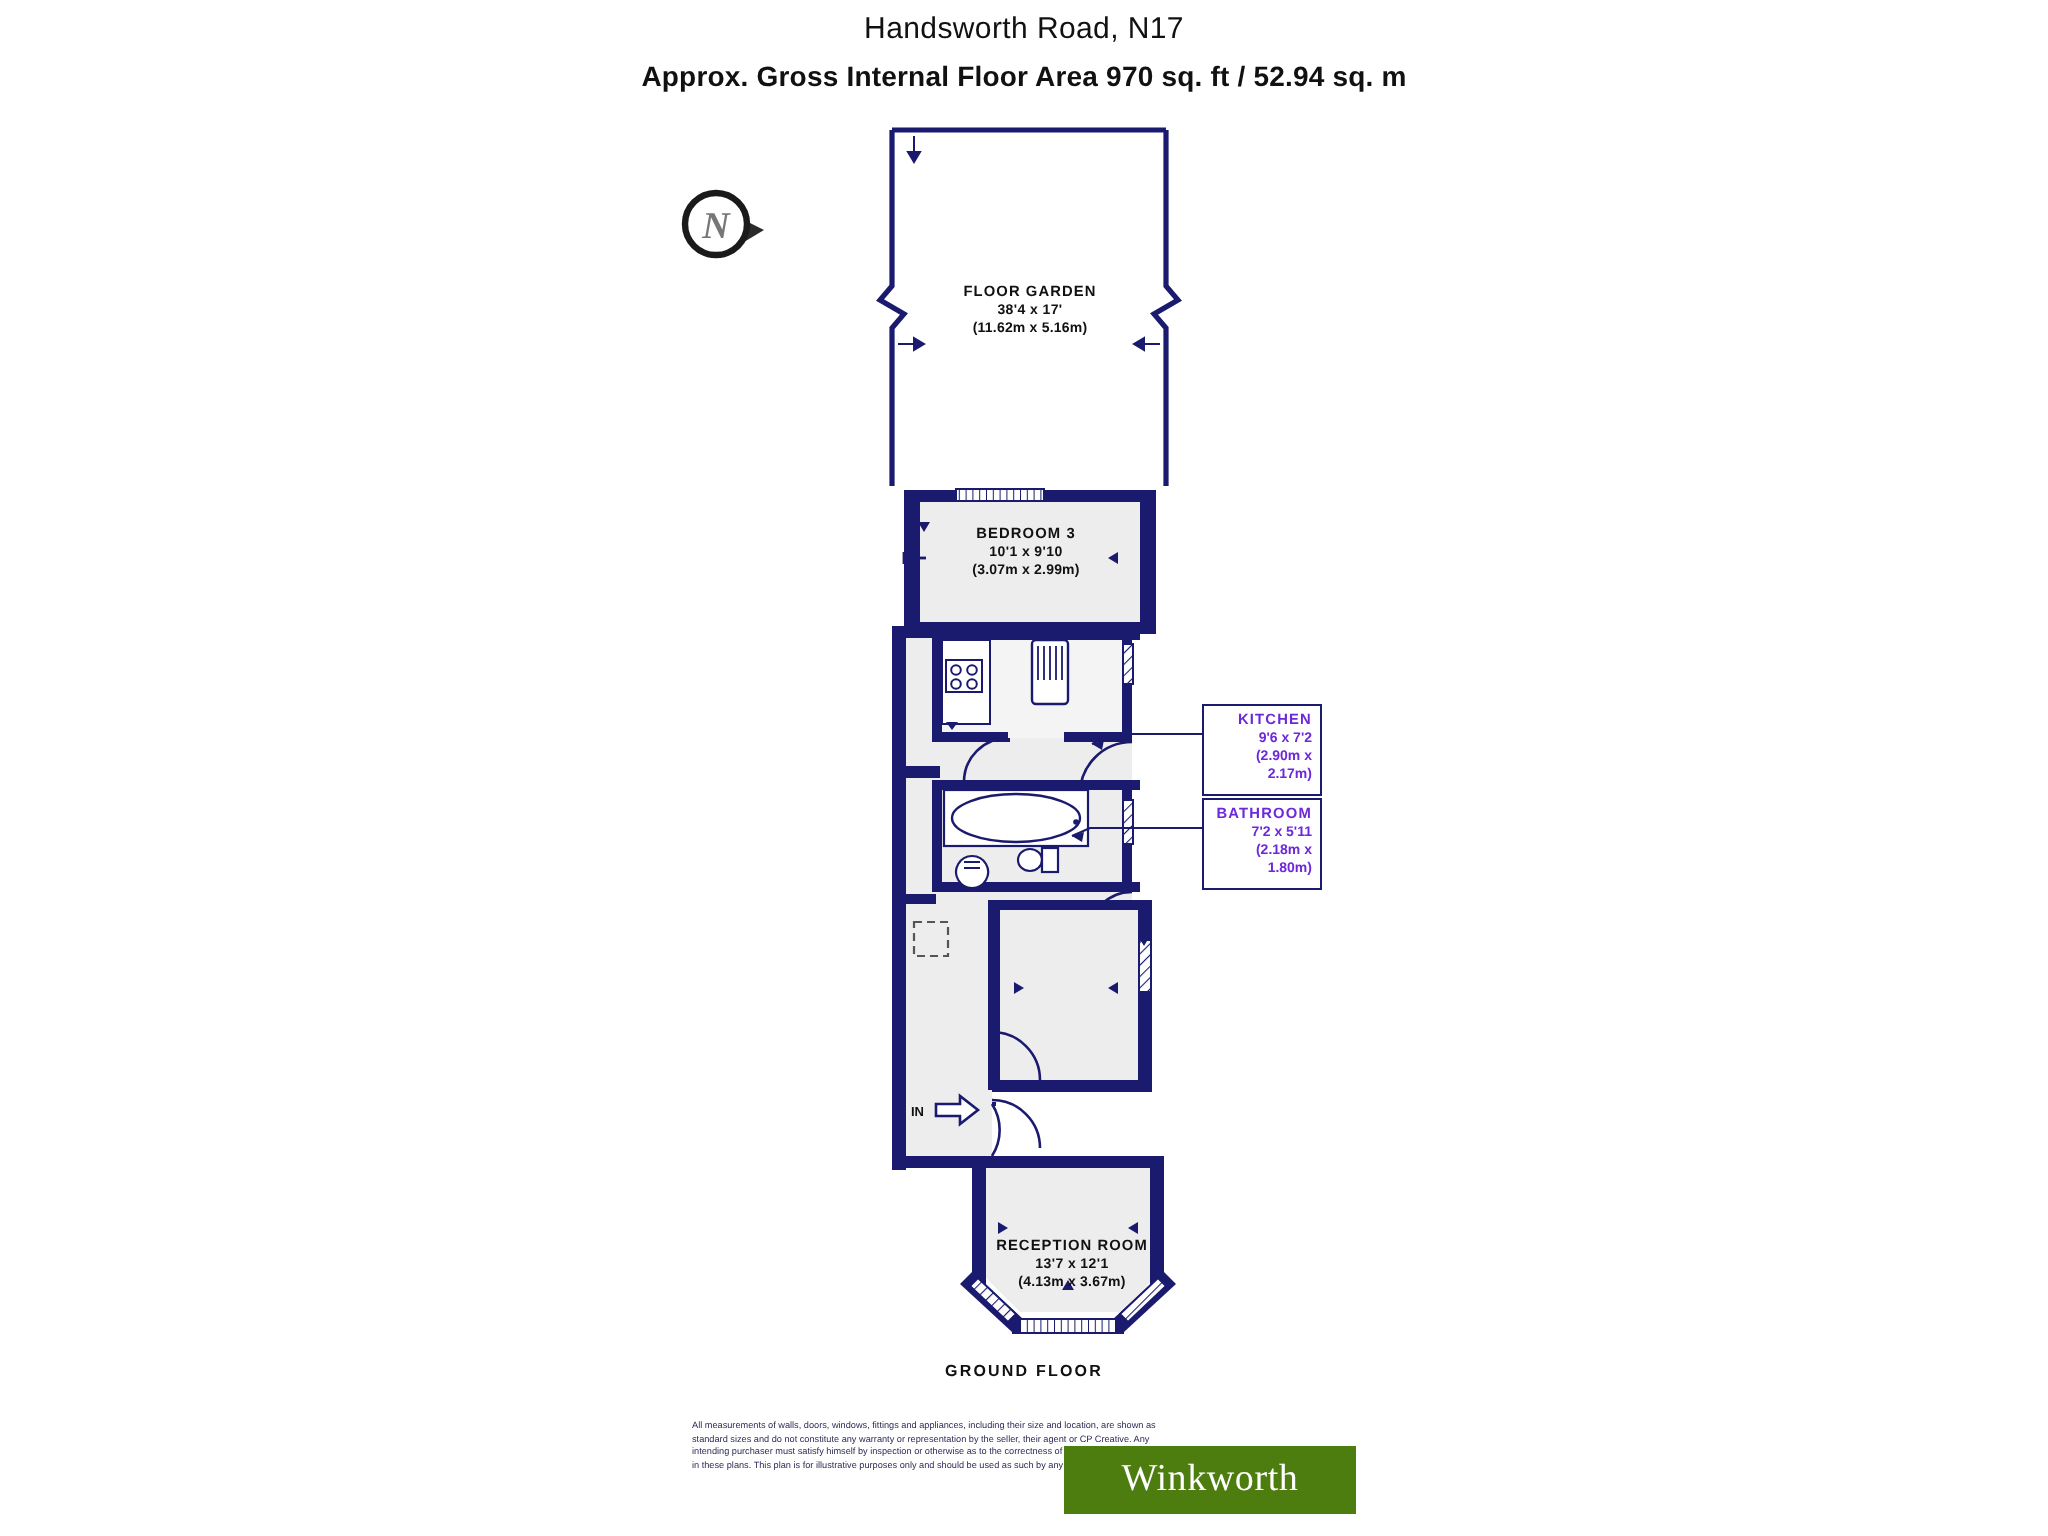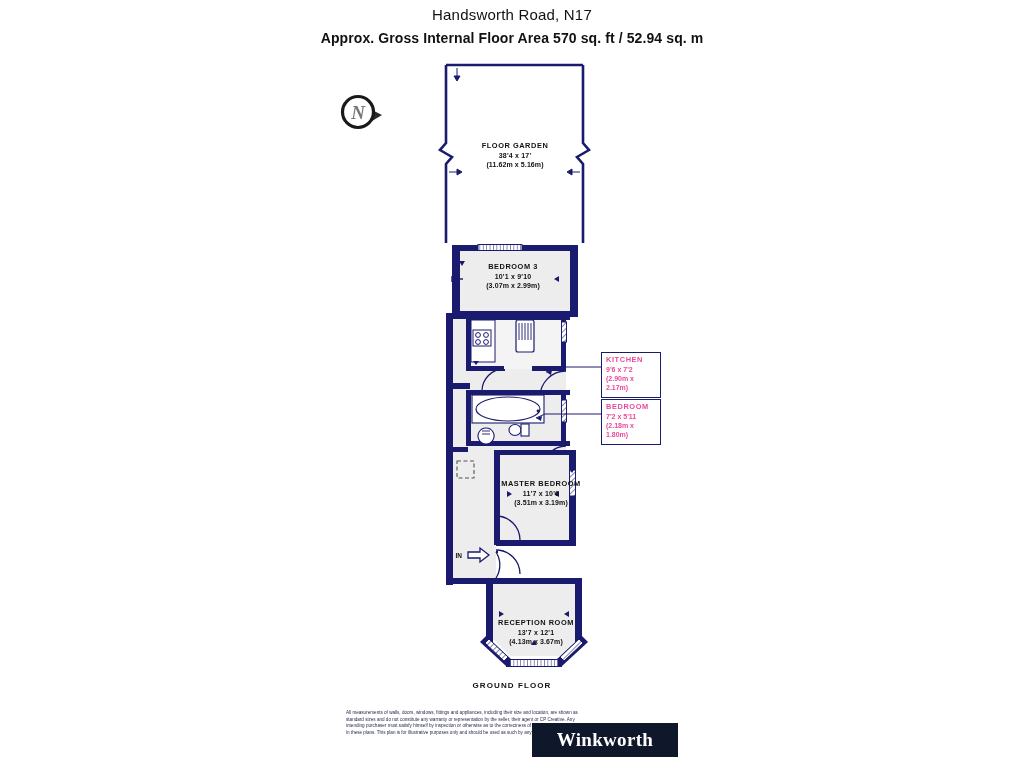--- a/index.html
+++ b/index.html
@@ -25,53 +25,53 @@
   .plan{position:absolute;left:0;top:0;width:1024px;height:768px;}
 
   
   .lbl{position:absolute;text-align:center;color:#111;line-height:1.32;white-space:nowrap;}
   .lbl .nm{font-size:7.4px;font-weight:700;letter-spacing:.55px;}
   .lbl .d1{font-size:7px;font-weight:700;letter-spacing:.2px;}
   .lbl .d2{font-size:7px;font-weight:700;letter-spacing:.1px;}
 
   .callout{
     position:absolute;border:1px solid #1a1a6e;background:#fff;
-    padding:2px 4px 5px 4px;text-align:left;line-height:1.32;color:#ec4899;
+    padding:2px 4px 5px 4px;text-align:right;line-height:1.32;color:#6d28d9;
   }
   .callout .nm{font-size:7.4px;font-weight:700;letter-spacing:.6px;}
   .callout .d1{font-size:7px;font-weight:700;}
   .callout .d2{font-size:7px;font-weight:700;}
 
   .floor-label{
     position:absolute;left:0;top:681px;width:1024px;text-align:center;
     font-size:8px;font-weight:700;letter-spacing:1.1px;color:#111;
   }
 
   
   .footer{position:absolute;left:346px;top:710px;width:340px;}
   .disclaimer{
     font-size:4.6px;line-height:1.42;color:#2a2a55;width:240px;
     font-family:"Liberation Sans", sans-serif;letter-spacing:0px;
   }
   .logo{
     position:absolute;left:532px;top:723px;width:146px;height:34px;
-    background:#0f172a;color:#ffffff;
+    background:#4d7c0f;color:#ffffff;
     font-family:"Liberation Serif", serif;
-    font-size:19px;font-weight:700;letter-spacing:.3px;
+    font-size:19px;font-weight:400;letter-spacing:.3px;
     display:flex;align-items:center;justify-content:center;
   }
 </style>
 </head>
 <body>
 
 <div class="page">
 
   <div class="header">
     <div class="title">Handsworth Road, N17</div>
-    <div class="subtitle">Approx. Gross Internal Floor Area 570 sq. ft / 52.94 sq. m</div>
+    <div class="subtitle">Approx. Gross Internal Floor Area 970 sq. ft / 52.94 sq. m</div>
   </div>
 
   <div class="compass">
     <svg width="48" height="46" viewBox="0 0 48 46">
       <path d="M34 20 L44 25 L34 31 Z" fill="#2b2b2b"></path>
       <circle cx="20" cy="22" r="15.5" fill="#ffffff" stroke="#1a1a1a" stroke-width="3.2"></circle>
       <text x="20" y="29" text-anchor="middle" font-family="Liberation Serif, serif" font-size="19" font-weight="700" font-style="italic" fill="#777777">N</text>
     </svg>
   </div>
 
@@ -256,40 +256,35 @@
     <div class="d1">38'4 x 17'</div>
     <div class="d2">(11.62m x 5.16m)</div>
   </div>
 
   <div class="lbl" style="left:453px;top:262px;width:120px;">
     <div class="nm">BEDROOM 3</div>
     <div class="d1">10'1 x 9'10</div>
     <div class="d2">(3.07m x 2.99m)</div>
   </div>
 
-  <div class="lbl" style="left:481px;top:479px;width:120px;">
-    <div class="nm">MASTER BEDROOM</div>
-    <div class="d1">11'7 x 10'6</div>
-    <div class="d2">(3.51m x 3.19m)</div>
-  </div>
 
   <div class="lbl" style="left:476px;top:591px;width:120px;margin-top:27px;">
     <div class="nm">RECEPTION ROOM</div>
     <div class="d1">13'7 x 12'1</div>
     <div class="d2">(4.13m x 3.67m)</div>
   </div>
 
   <div class="callout" style="left:601px;top:352px;width:50px;">
     <div class="nm">KITCHEN</div>
     <div class="d1">9'6 x 7'2</div>
     <div class="d2">(2.90m x 2.17m)</div>
   </div>
 
   <div class="callout" style="left:601px;top:399px;width:50px;">
-    <div class="nm">BEDROOM</div>
+    <div class="nm">BATHROOM</div>
     <div class="d1">7'2 x 5'11</div>
     <div class="d2">(2.18m x 1.80m)</div>
   </div>
 
   <div class="floor-label">GROUND FLOOR</div>
 
   <div class="footer">
     <div class="disclaimer">All measurements of walls, doors, windows, fittings and appliances, including their size and location, are shown as standard sizes and do not constitute any warranty or representation by the seller, their agent or CP Creative. Any intending purchaser must satisfy himself by inspection or otherwise as to the correctness of the information contained in these plans. This plan is for illustrative purposes only and should be used as such by any prospective purchasers.</div>
   </div>
   <div class="logo">Winkworth</div>

